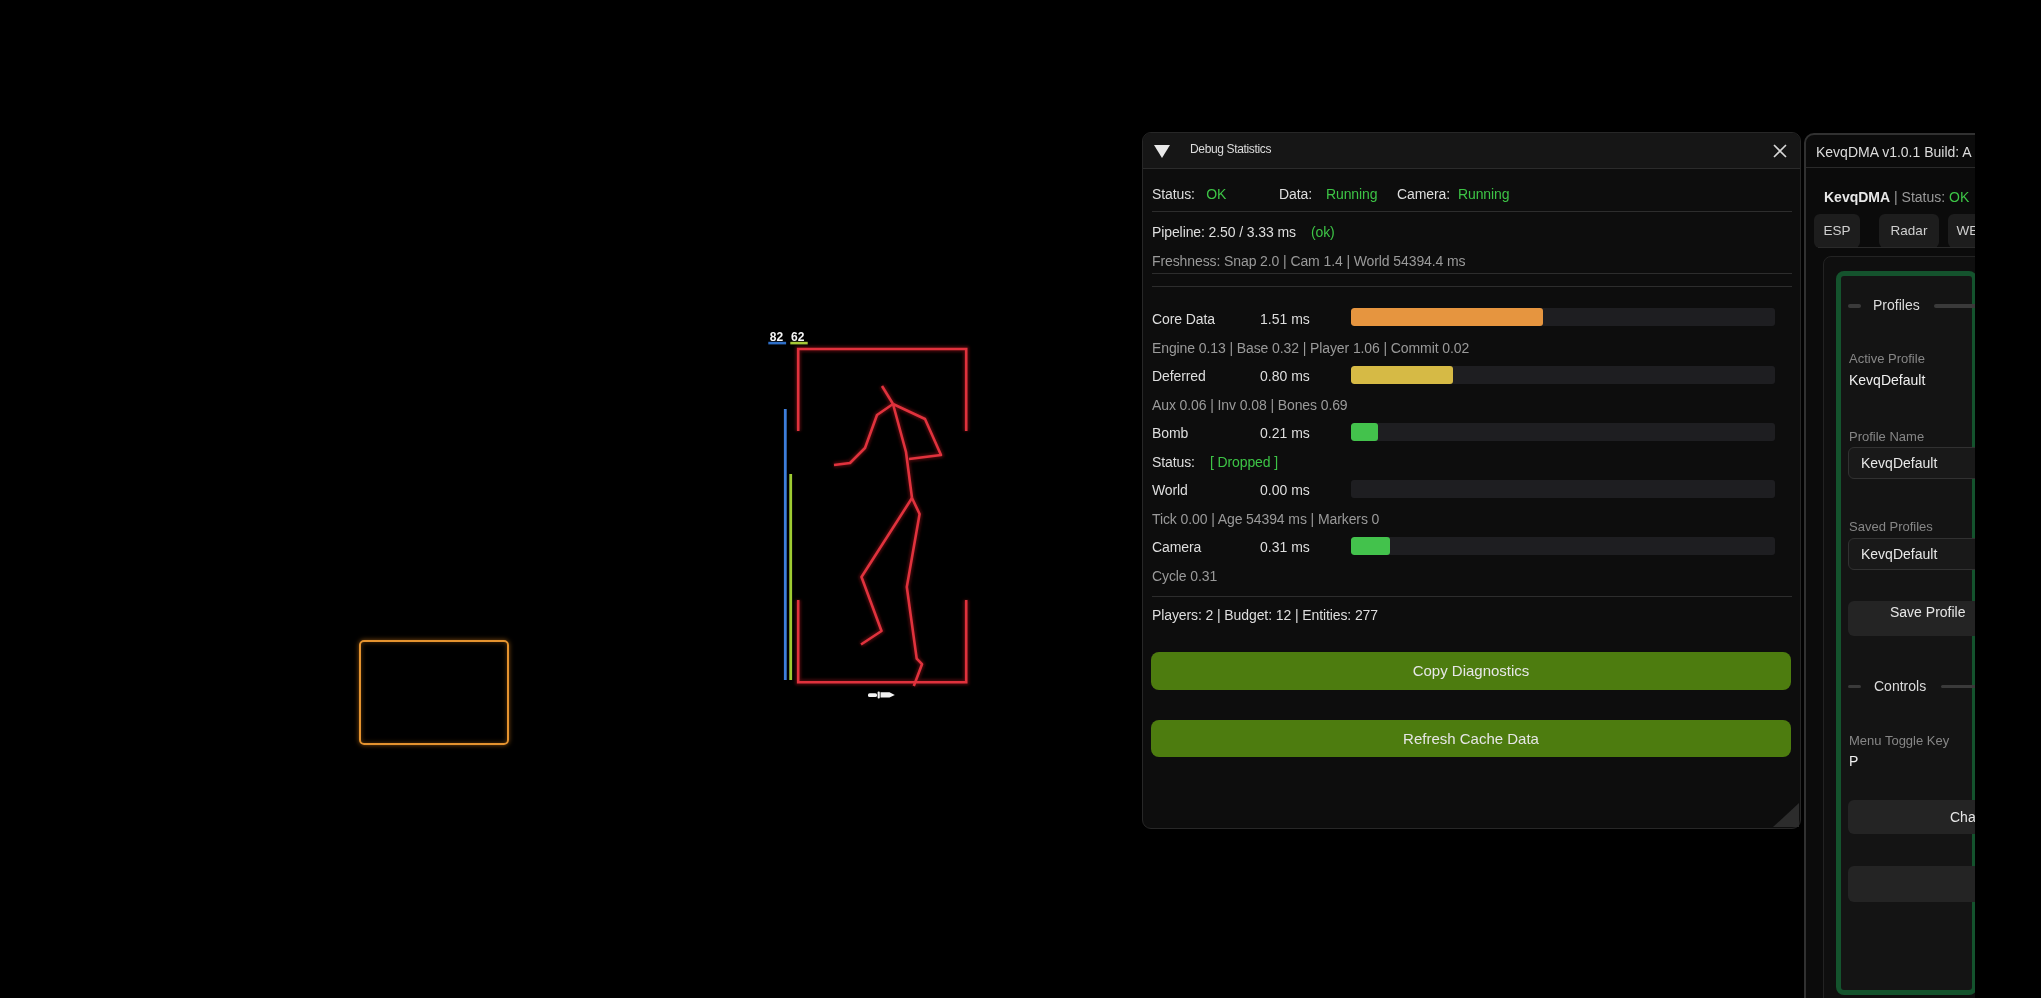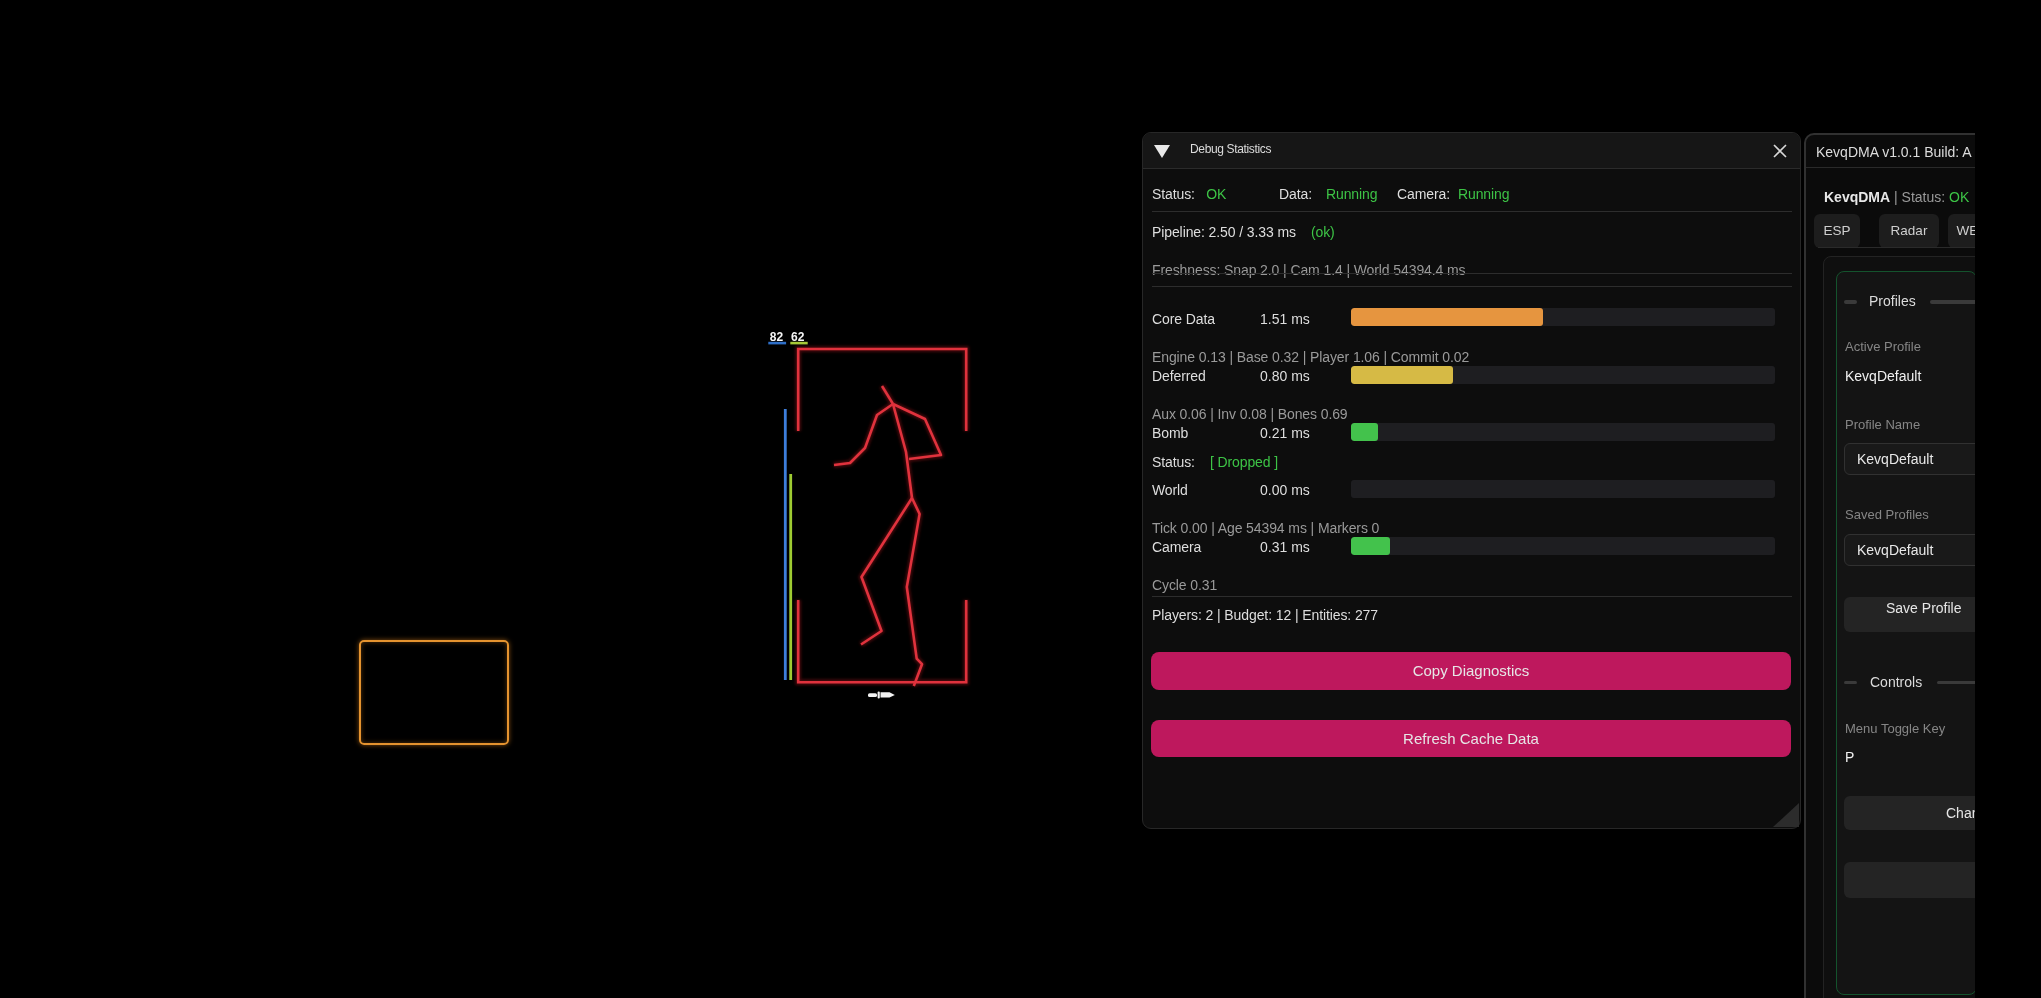--- a/index.html
+++ b/index.html
@@ -10,42 +10,42 @@
   #dbg { position:absolute; left:1142px; top:132px; width:659px; height:697px;
     background:#0d0d0d; border:1px solid #272727; border-radius:9px; }
   #dbg-head { position:absolute; left:0; top:0; right:0; height:36px;
     background:#161616; border-bottom:1px solid #2b2b2b; border-radius:8px 8px 0 0; }
   #dbg-tri { position:absolute; left:11px; top:12px; width:0; height:0;
     border-left:8px solid transparent; border-right:8px solid transparent;
     border-top:13px solid #e8e8e8; }
   #dbg-title { position:absolute; left:47px; top:9px; font-size:12px; color:#dcdcdc; letter-spacing:-0.35px; }
   .sep { position:absolute; left:9px; width:640px; height:1px; background:#2d2d2d; }
   .lbl { position:absolute; left:9px; font-size:14px; color:#dedede; white-space:nowrap; letter-spacing:-0.1px; }
-  .sub { position:absolute; left:9px; font-size:14px; color:#9a9a9a; white-space:nowrap; letter-spacing:-0.1px;margin-top:9px; }
+  .sub { position:absolute; left:9px; font-size:14px; color:#9a9a9a; white-space:nowrap; letter-spacing:-0.1px; }
   .val { position:absolute; left:117px; font-size:14px; color:#dedede; white-space:nowrap; }
   .bar { position:absolute; left:208px; width:424px; height:18px; background:#1e1e21;
     border-radius:3px; overflow:hidden; }
   .fill { position:absolute; left:0; top:0; bottom:0; border-radius:3px; }
   .grn { color:#3dc446; }
-  .btn { position:absolute; left:8px; width:640px; background:#be185d; border-radius:8px;
+  .btn { position:absolute; left:8px; width:640px; background:#4d7c0f; border-radius:8px;
     color:#e6e6e6; font-size:15px; text-align:center; }
   
   #kvclip { position:absolute; left:1803px; top:131px; width:172px; height:867px;
     overflow:hidden; }
   #kv { position:absolute; left:1px; top:2px; width:400px; height:1100px;
     background:#0b0b0b; border:2px solid #313131; border-radius:10px; }
   #kv-title { position:absolute; left:10px; top:9px; font-size:14px; color:#dcdcdc; white-space:nowrap; }
   #kv-titlebar { position:absolute; left:0; right:0; top:0; height:33px; border-bottom:1px solid #2a2a2a; }
   .tab { position:absolute; top:79px; height:34px; background:#1d1d1d; border-radius:6px;
     color:#cfcfcf; font-size:13.5px; line-height:34px; text-align:center; }
   #kv-cont { position:absolute; left:17px; top:121px; width:360px; height:940px;
     background:#0f0f0f; border:1px solid #232323; border-radius:8px; }
   #kv-card { position:absolute; left:12px; top:14px; width:141px; height:724px;
-    background:#141414; border:1px solid #14532d; border-radius:8px; }
-  .kglbl { position:absolute; left:8px; font-size:13px; color:#868686; white-space:nowrap; }
+    background:#141414; border:5px solid #14532d; border-radius:8px; }
+  .kglbl { position:absolute; left:8px; font-size:13px; color:#868686; white-space:nowrap;margin-top:8px; }
   .kgval { position:absolute; left:8px; font-size:14px; color:#f0f0f0; white-space:nowrap; }
   .kinput { position:absolute; left:7px; width:264px; height:32px; background:#191919;
     border:1px solid #313131; border-radius:6px; color:#e8e8e8; font-size:14px;
     line-height:30px; padding-left:12px; }
   .kbtn { position:absolute; left:7px; width:264px; background:#242424; border-radius:6px; }
   .khdr-dash { position:absolute; width:13px; height:3.5px; border-radius:2px; background:#3a3a3a; }
   .khdr-line { position:absolute; height:3.5px; border-radius:2px; background:#3a3a3a; }
   .khdr-txt { position:absolute; font-size:14px; color:#dcdcdc; white-space:nowrap; }
 </style>
 </head>

